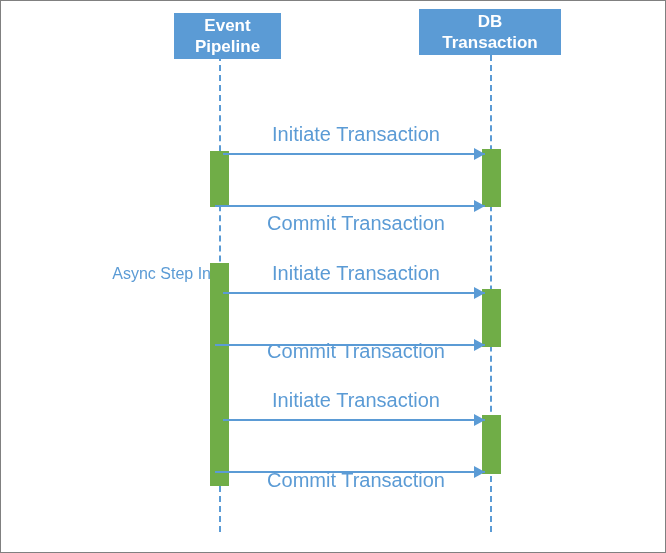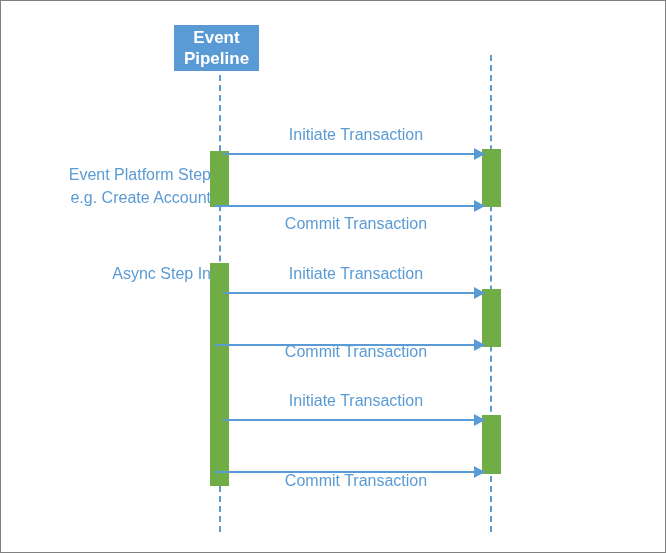--- a/index.html
+++ b/index.html
@@ -28,21 +28,21 @@
     font-size: 17px;
     line-height: 21px;
     text-align: center;
     display: flex;
     align-items: center;
     justify-content: center;
     white-space: pre-line;
     box-sizing: border-box;
   }
   #participant-event-pipeline {
-    left: 173px; top: 24px; width: 85px; height: 46px;
+    left: 173px; top: 12px; width: 107px; height: 46px;
   }
   #participant-db-transaction {
     left: 418px; top: 8px; width: 142px; height: 46px;
   }
   
   .lifeline {
     position: absolute;
     width: 0;
     border-left: 2px dashed #5B9BD5;
   }
@@ -63,21 +63,21 @@
   .arrowhead {
     position: absolute;
     width: 0; height: 0;
     border-top: 6px solid transparent;
     border-bottom: 6px solid transparent;
     border-left: 11px solid #5B9BD5;
   }
   .msg-label {
     position: absolute;
     color: #5B9BD5;
-    font-size: 16px;
+    font-size: 20px;
     line-height: 19px;
     white-space: nowrap;
     text-align: center;
   }
   
   .annotation {
     position: absolute;
     color: #5B9BD5;
     font-size: 16px;
     line-height: 23px;
@@ -86,26 +86,26 @@
   }
 </style>
 </head>
 <body>
 
 <div id="canvas">
 
   <div class="participant" id="participant-event-pipeline">Event
 Pipeline</div>
 
+  <div class="participant" id="participant-db-transaction">DB
+Transaction</div>
 
   <div class="lifeline" id="lifeline-event-pipeline"></div>
   <div class="lifeline" id="lifeline-db-transaction"></div>
 
-  <div class="annotation" style="left: 18px; top: 162px; width: 192px;">Event Platform Step
-e.g. Create Account</div>
 
   <div class="annotation" style="left: 18px; top: 261px; width: 192px;">Async Step In</div>
 
   <div class="activation" style="left: 209px; top: 150px; width: 19px; height: 56px;"></div>
   <div class="activation" style="left: 481px; top: 148px; width: 19px; height: 58px;"></div>
 
   <div class="activation" style="left: 209px; top: 262px; width: 19px; height: 223px;"></div>
   <div class="activation" style="left: 481px; top: 288px; width: 19px; height: 58px;"></div>
   <div class="activation" style="left: 481px; top: 414px; width: 19px; height: 59px;"></div>
 

